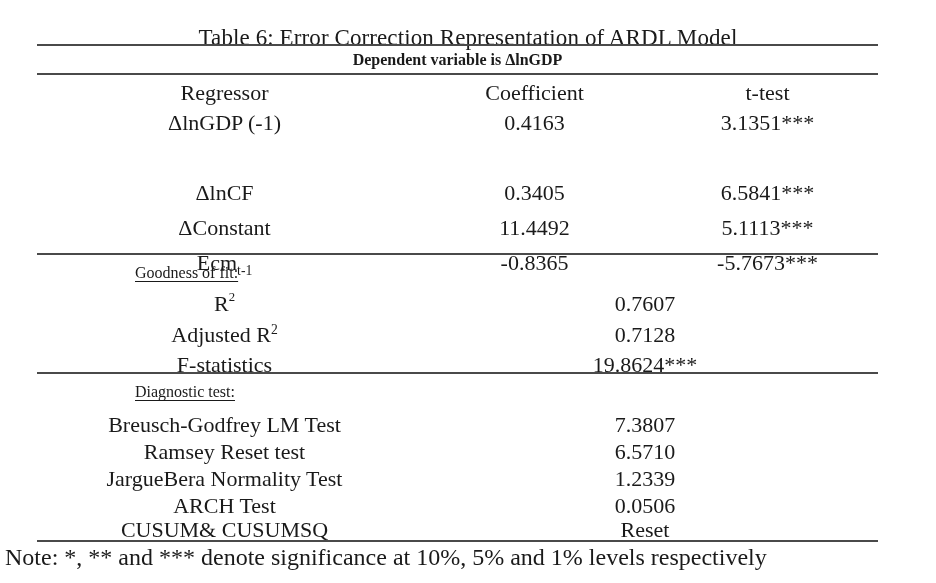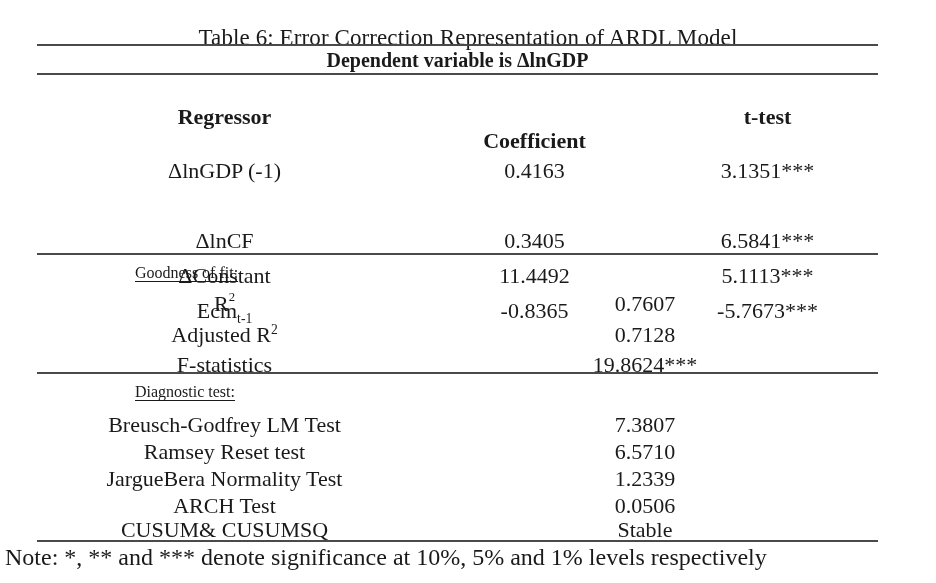--- a/index.html
+++ b/index.html
@@ -50,43 +50,42 @@
   .rule.r-sec2     { top: 372px; }
   .rule.r-bottom   { top: 540px; }
 
   
   .dep-var {
     position: absolute;
     left: 37px;
     top: 47px;
     width: 841px;
     text-align: center;
-    font-size: 20px;
+    font-size: 16px;
     line-height: 26px;
     font-weight: bold;
   }
 
   
   .row3 {
     position: absolute;
     left: 37px;
     width: 841px;
     display: flex;
     align-items: baseline;
     font-size: 22px;
     line-height: 30px;
   }
   .row3 .c-reg  { width: 375px; text-align: center; }
-  .row3 .c-coef { width: 245px; text-align: center; margin-top: 48px; }
+  .row3 .c-coef { width: 245px; text-align: center; }
   .row3 .c-t    { width: 221px; text-align: center; }
 
   .row3.head {
-    font-weight: bold;
+    font-weight: normal;
     font-size: 22px;
-    align-items: center;
   }
 
   
   .row2 {
     position: absolute;
     left: 37px;
     width: 841px;
     display: flex;
     align-items: baseline;
     font-size: 22px;
@@ -202,20 +201,20 @@
     <div class="c-value">1.2339</div>
   </div>
 
   <div class="row2" style="top:491px;">
     <div class="c-label">ARCH Test</div>
     <div class="c-value">0.0506</div>
   </div>
 
   <div class="row2" style="top:515px;">
     <div class="c-label">CUSUM&amp; CUSUMSQ</div>
-    <div class="c-value">Stable</div>
+    <div class="c-value">Reset</div>
   </div>
 
   <div class="rule r-bottom"></div>
 
   <div class="note">Note: *, ** and *** denote significance at 10%, 5% and 1% levels respectively</div>
 
 </div>
 
 </body></html>

